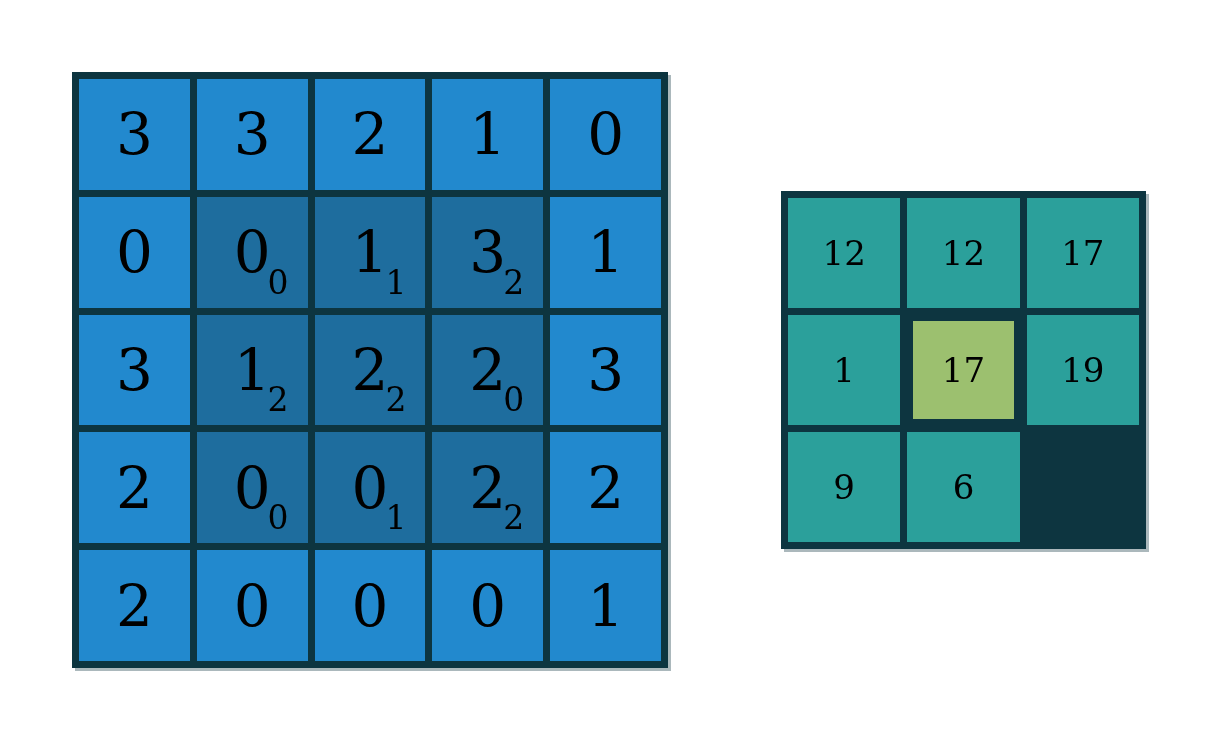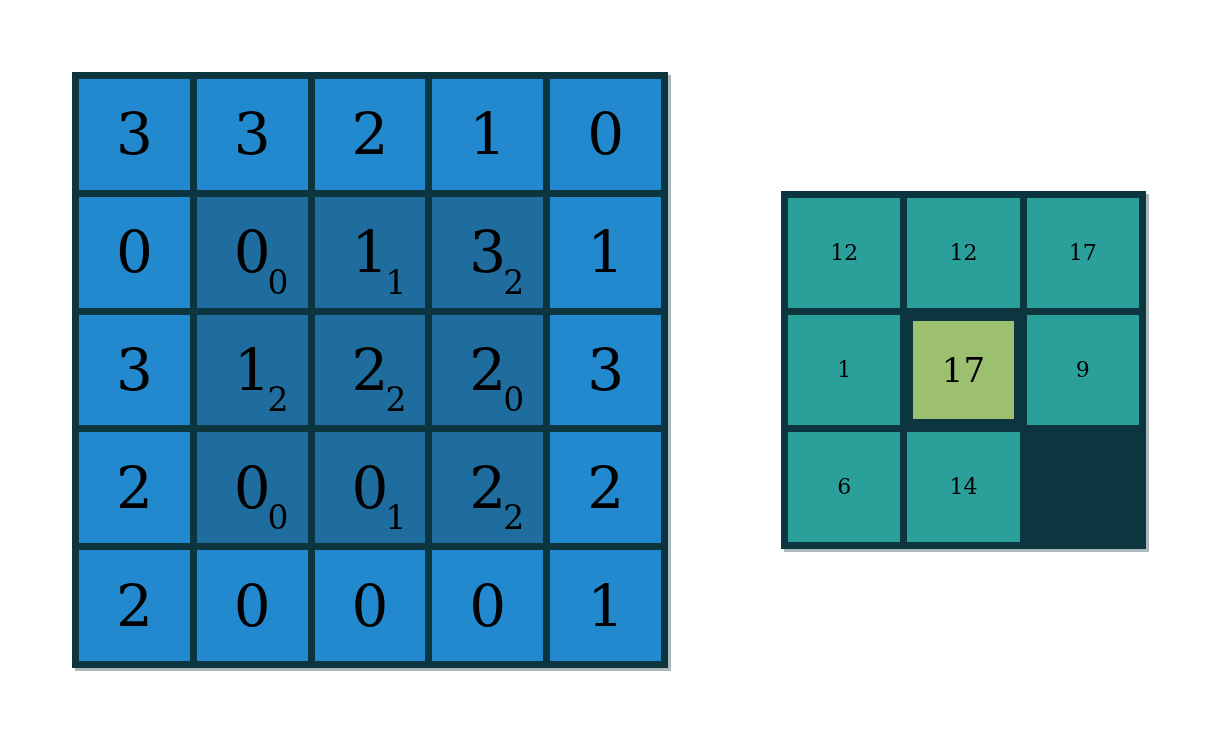--- a/index.html
+++ b/index.html
@@ -77,21 +77,21 @@
     width: 365px;
     height: 358px;
     grid-template-columns: repeat(3, 1fr);
     grid-template-rows: repeat(3, 1fr);
     gap: 7px;
     padding: 7px;
     box-shadow: 3px 3px 0 0 rgba(13,53,64,0.35);
   }
   #right-grid .cell { background: #2BA09B; }
   #right-grid .cell .main {
-    font-size: 22px;
+    font-size: 34px;
   }
   
   #right-grid .cell.highlight {
     background: #0d3540;
   }
   #right-grid .cell.highlight .inner {
     position: absolute;
     left: 6px; right: 6px; top: 6px; bottom: 6px;
     background: #9CC06F;
   }
@@ -201,21 +201,21 @@
     </div>
     <div class="cell">
       <span class="main">1</span>
     </div>
     <div class="cell highlight">
       <div class="inner">
         <span class="main">17</span>
       </div>
     </div>
     <div class="cell">
+      <span class="main">19</span>
+    </div>
+    <div class="cell">
       <span class="main">9</span>
     </div>
     <div class="cell">
       <span class="main">6</span>
     </div>
-    <div class="cell">
-      <span class="main">14</span>
-    </div>
   </div>
 
 </body></html>

